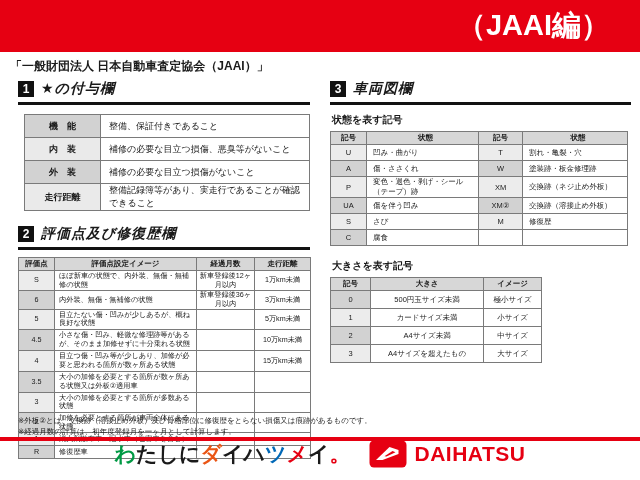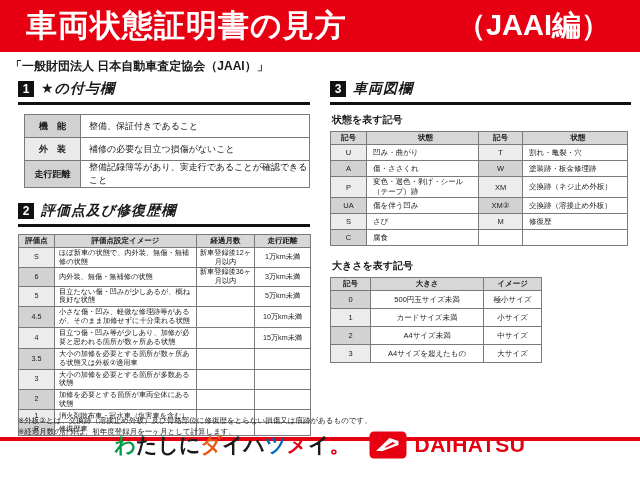--- a/index.html
+++ b/index.html
@@ -23,21 +23,21 @@
   .sec-num { width:16px; height:16px; background:#111; color:#fff; font-size:12px;
     font-weight:bold; display:flex; align-items:center; justify-content:center; flex:0 0 16px; }
   .sec-title { font-size:14px; font-weight:bold; letter-spacing:1px;font-style:italic; }
 
   table { border-collapse:collapse; table-layout:fixed; }
   td,th { border:1px solid #7a7a7a; vertical-align:middle; }
 
   
   .t1 { width:286px; margin:9px 0 0 6px; }
   .t1 td { height:23px; font-size:9px; }
-  .t1 .sym { width:56px; text-align:center; font-weight:bold; }
+  .t1 .sym { width:76px; text-align:center; font-weight:bold; }
   .t1 .desc { padding-left:8px; }
   .t1 tr:nth-child(odd)  .sym { background:#d2d2d2; }
   .t1 tr:nth-child(even) .sym { background:#eaeaea; }
 
   .sec2-wrap { margin-top:14px; }
 
   
   .t2 { width:292px; margin-top:7px; }
   .t2 th { height:13px; background:#d7d7d7; font-size:7.5px; font-weight:bold; }
   .t2 td { font-size:7.2px; line-height:1.2; }
@@ -71,50 +71,53 @@
   .t4 .z2 { width:52px; }
   .t4 tbody tr:nth-child(odd)  .z0 { background:#d2d2d2; }
   .t4 tbody tr:nth-child(even) .z0 { background:#ececec; }
 
   
   .footnotes { position:absolute; top:416px; left:18px; font-size:7.5px; line-height:1.45; }
 
   .red-rule { position:absolute; top:437px; left:0; width:640px; height:4px; background:#e60012; }
 
   
-  .footer { position:absolute; top:428px; left:0; width:640px; height:34px;
+  .footer { position:absolute; top:437px; left:0; width:640px; height:34px;
     display:flex; align-items:center; justify-content:center; gap:18px; }
   .slogan { font-size:21px; font-weight:bold; letter-spacing:0; white-space:nowrap; }
   .brand-lockup { display:flex; align-items:center; gap:8px; }
   .brand-word { font-size:21px; font-weight:bold; color:#e60012; letter-spacing:0.5px; }
 </style>
 </head>
 <body>
 
 <div class="stage">
 
   <div class="header-bar">
-    <span class="page-title">車両状態証明書の見方</span>
     <span class="edition">（JAAI編）</span>
   </div>
 
   <div class="org-subtitle">「一般財団法人 日本自動車査定協会（JAAI）」</div>
 
   <div class="col-left">
 
     <div class="sec-heading">
       <span class="sec-num">1</span>
       <span class="sec-title">★の付与欄</span>
     </div>
 
     <table class="t1">
       <tbody>
         <tr>
           <td class="sym">機　能</td>
           <td class="desc">整備、保証付きであること</td>
+        </tr>
+        <tr>
+          <td class="sym">内　装</td>
+          <td class="desc">補修の必要な目立つ損傷、悪臭等がないこと</td>
         </tr>
         <tr>
           <td class="sym">外　装</td>
           <td class="desc">補修の必要な目立つ損傷がないこと</td>
         </tr>
         <tr>
           <td class="sym">走行距離</td>
           <td class="desc">整備記録簿等があり、実走行であることが確認できること</td>
         </tr>
       </tbody>

